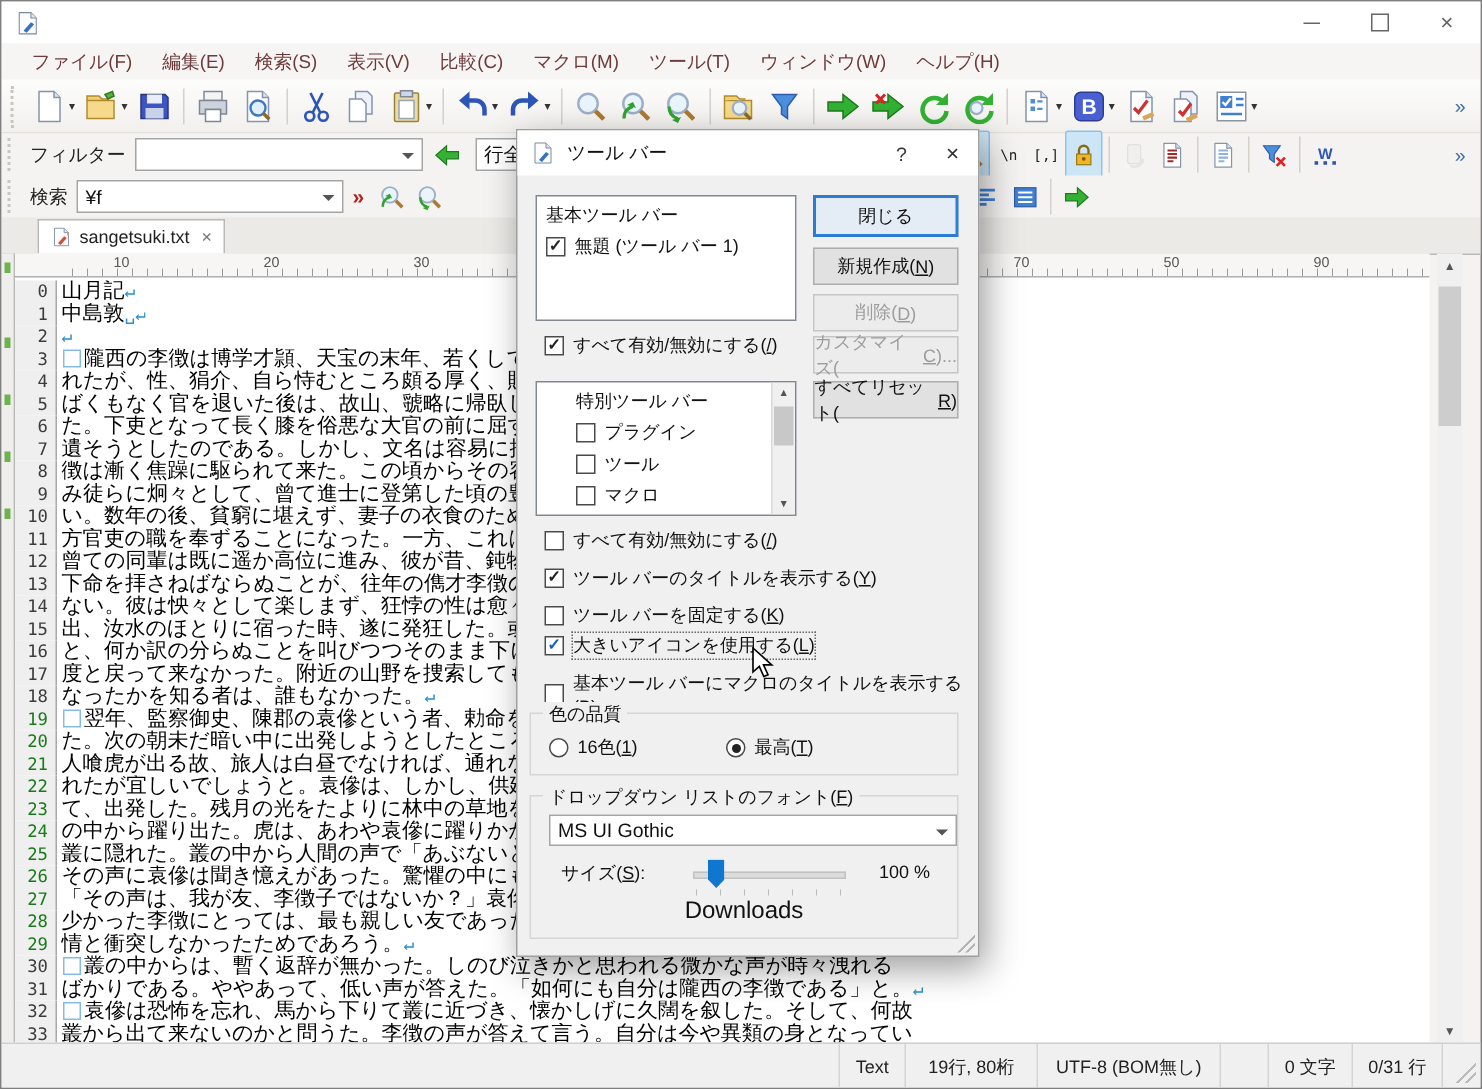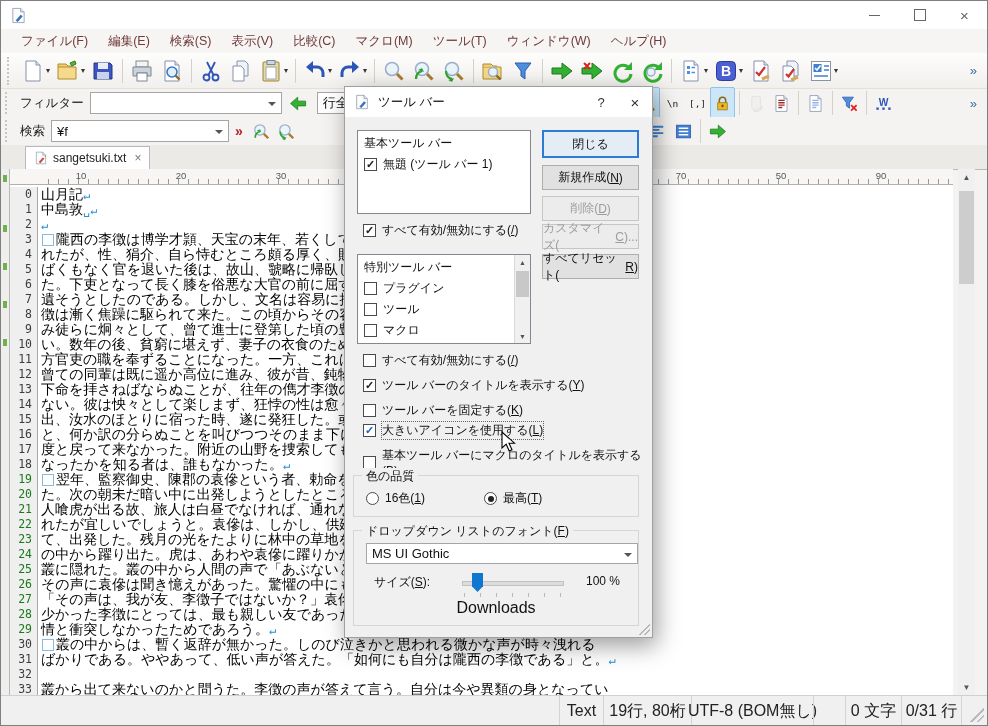--- a/index.html
+++ b/index.html
@@ -56,21 +56,21 @@
   .num.g{color:#1a7a1a;}
   .txt{font-family:"DejaVu Sans Mono",monospace;font-size:14px;color:#000;padding-left:3px;overflow:hidden;white-space:pre;}
   .fwsp{display:inline-block;width:12px;height:12px;border:1px solid #85bde2;box-sizing:border-box;margin:0 2px 1px 1px;vertical-align:middle;}
   .crmark,.spmark{color:#2b8fd0;font-size:12px;}
   
   .vscroll{position:absolute;width:17px;background:#f0f0f0;}
   #main-vscroll{right:12px;top:168px;height:526px;}
   .varrow{position:absolute;left:0;width:17px;height:16px;display:flex;align-items:center;justify-content:center;font-size:8px;color:#555;}
   .vthumb{position:absolute;left:1px;width:15px;background:#cdcdcd;}
   
-  #statusbar{position:absolute;left:0;top:694px;width:100%;height:30px;background:#f0f0f0;border-top:1px solid #d0d0d0;display:flex;align-items:stretch;font-size:16px;color:#222;}
+  #statusbar{position:absolute;left:0;top:694px;width:100%;height:30px;background:#f0f0f0;border-top:1px solid #d0d0d0;display:flex;align-items:stretch;font-size:12px;color:#222;}
   .sb-cell{display:flex;align-items:center;justify-content:center;border-left:1px solid #d4d4d4;white-space:nowrap;box-sizing:border-box;}
   .sb-fill{flex:1;border-left:none;}
   #sb-grip{position:absolute;right:3px;bottom:4px;width:14px;height:14px;background:
     linear-gradient(135deg,transparent 0 50%,#bbb 50% 58%,transparent 58% 72%,#bbb 72% 80%,transparent 80%);}
   
   #dialog{position:absolute;left:343px;top:85px;width:309px;height:552px;background:#f0f0f0;border:1px solid #9f9f9f;box-shadow:4px 8px 22px rgba(0,0,0,.38);box-sizing:border-box;z-index:10;}
   #dlg-title{position:absolute;left:0;top:0;width:100%;height:30px;background:#fff;display:flex;align-items:center;}
   #dlg-title svg{width:16px;height:16px;margin-left:9px;}
   #dlg-title .t{font-size:12.5px;color:#111;margin-left:8px;flex:1;}
   .dlg-tbtn{width:34px;height:30px;display:flex;align-items:center;justify-content:center;font-size:13px;color:#333;}
@@ -520,21 +520,21 @@
         <div class="ln"><span class="num g">22</span><span class="txt">れたが宜しいでしょうと。袁傪は、しかし、供廻りの多勢なのを恃み、駅吏の言葉を斥け</span></div>
         <div class="ln"><span class="num g">23</span><span class="txt">て、出発した。残月の光をたよりに林中の草地を通って行った時、果して一匹の猛虎が叢</span></div>
         <div class="ln"><span class="num g">24</span><span class="txt">の中から躍り出た。虎は、あわや袁傪に躍りかかるかと見えたが、忽ち身を飜して、元の</span></div>
         <div class="ln"><span class="num g">25</span><span class="txt">叢に隠れた。叢の中から人間の声で「あぶないところだった」と繰返し呟くのが聞えた。</span></div>
         <div class="ln"><span class="num g">26</span><span class="txt">その声に袁傪は聞き憶えがあった。驚懼の中にも、彼は咄嗟に思い当って、叫んだ。</span></div>
         <div class="ln"><span class="num g">27</span><span class="txt">「その声は、我が友、李徴子ではないか？」袁傪は李徴と同年に進士の第に登り、友人の</span></div>
         <div class="ln"><span class="num g">28</span><span class="txt">少かった李徴にとっては、最も親しい友であった。温和な袁傪の性格が、峻峭な李徴の性</span></div>
         <div class="ln"><span class="num g">29</span><span class="txt">情と衝突しなかったためであろう。<span class="crmark">↵</span></span></div>
         <div class="ln"><span class="num">30</span><span class="txt"><span class="fwsp"></span>叢の中からは、暫く返辞が無かった。しのび泣きかと思われる微かな声が時々洩れる</span></div>
         <div class="ln"><span class="num">31</span><span class="txt">ばかりである。ややあって、低い声が答えた。「如何にも自分は隴西の李徴である」と。<span class="crmark">↵</span></span></div>
-        <div class="ln"><span class="num">32</span></div>
+        <div class="ln"><span class="num">32</span><span class="txt"><span class="fwsp"></span>袁傪は恐怖を忘れ、馬から下りて叢に近づき、懐かしげに久闊を叙した。そして、何故</span></div>
         <div class="ln"><span class="num">33</span><span class="txt">叢から出て来ないのかと問うた。李徴の声が答えて言う。自分は今や異類の身となってい</span></div>
       </div>
   </div>
 
   <div class="vscroll" id="main-vscroll">
     <span class="varrow" style="top:0">▲</span>
     <span class="vthumb" style="top:22px;height:93px;"></span>
     <span class="varrow" style="bottom:0">▼</span>
   </div>
 
@@ -574,21 +574,21 @@
         </div>
     </div>
 
     <div class="opt" id="enable-all-basic" style="top:133px;">
         <div class="lrow">
           <span class="cb on"></span>
           <span class="lbl">すべて有効/無効にする(<u>/</u>)</span>
         </div>
       </div>
 
-    <div class="listbox" id="list2" style="top:167px;height:90px;">
+    <div class="listbox" id="list2" style="top:167px;height:90px;padding-left:20px;">
       <div class="hdr">特別ツール バー</div>
       <div id="list2-items">
           <div class="lrow">
             <span class="cb"></span>
             <span class="lbl">プラグイン</span>
           </div>
           <div class="lrow">
             <span class="cb"></span>
             <span class="lbl">ツール</span>
           </div>

